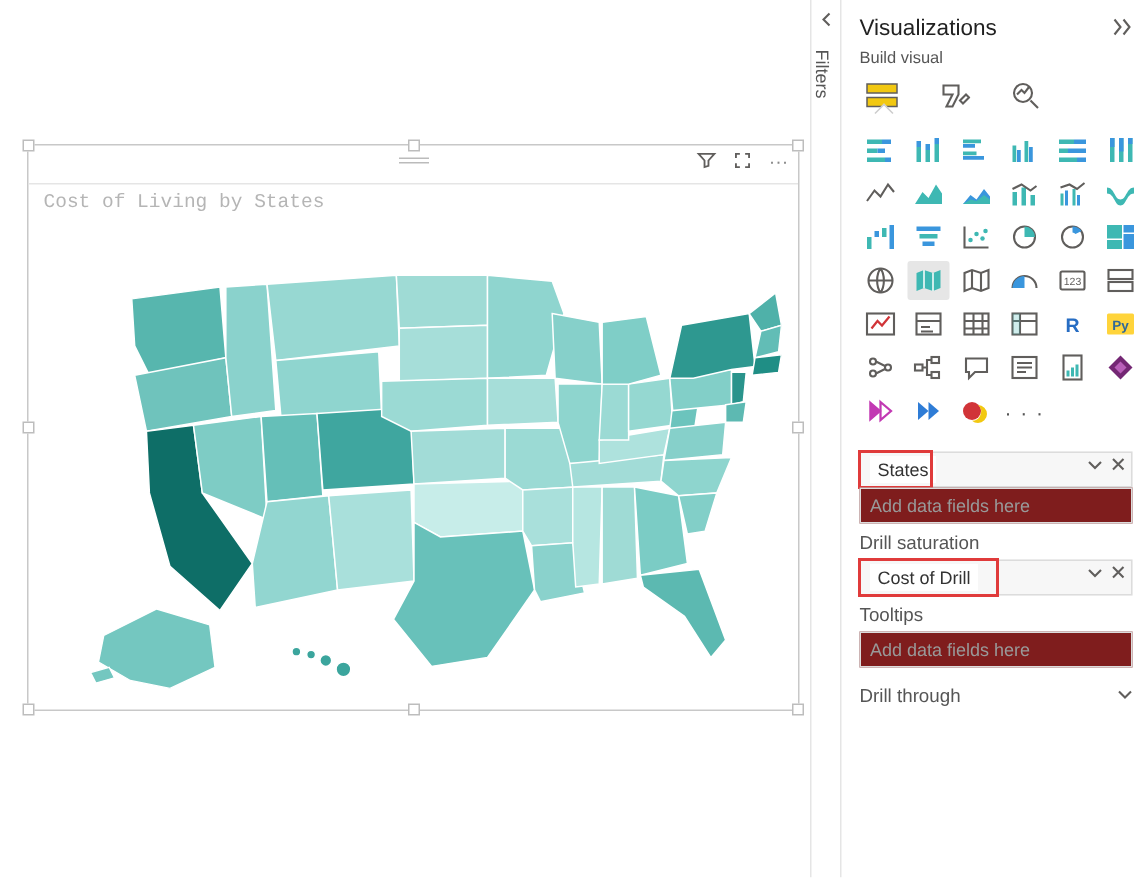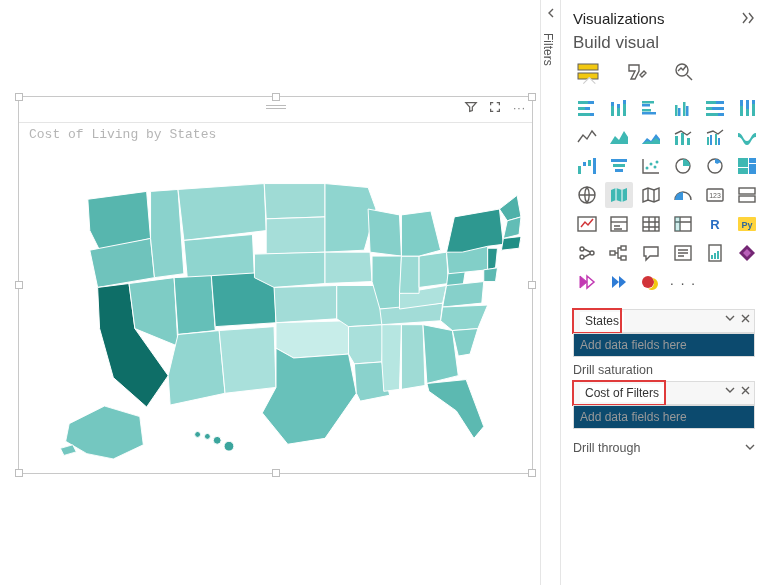--- a/index.html
+++ b/index.html
@@ -21,36 +21,36 @@
   .h-ne { top: -4px; right: -4px; } .h-nw { top: -4px; left: -4px; }
   .h-se { bottom: -4px; right: -4px; } .h-sw { bottom: -4px; left: -4px; }
 
   .filters-rail { position: absolute; left: 540px; top: 0; width: 20px; height: 585px; border-left: 1px solid #e5e5e5; }
   .filters-rail .chev { display: block; text-align: center; padding: 6px 0; color: #666; cursor: pointer; }
   .filters-label-v { writing-mode: vertical-rl; text-orientation: mixed; color: #555; font-size: 12px; padding-top: 6px; text-align: center; }
 
   .panel { position: absolute; left: 560px; top: 0; width: 205px; height: 585px; border-left: 1px solid #e5e5e5; padding: 6px 10px 0 12px; overflow: hidden; }
   .panel-title-row { display:flex; justify-content: space-between; align-items:center; padding: 4px 0 6px 0;}
   .panel-title { font-size: 15px; color: #222; }
-  .panel-sub { color: #555; font-size: 17px; margin-bottom: 4px; }
+  .panel-sub { color: #555; font-size: 11px; margin-bottom: 4px; }
   .tabs { display:flex; gap: 22px; align-items:center; padding: 2px 2px 0 2px; margin-bottom: 4px;}
   .tab { width: 26px; height: 26px; display:flex; align-items:center; justify-content:center; color:#555; cursor:pointer;}
   .tab.active { position: relative; }
   .tab.active::after { content:""; position:absolute; bottom:-6px; left:50%; transform:translateX(-50%); width: 8px; height: 8px; background:#fff; border-left:1px solid #ccc; border-top:1px solid #ccc; rotate:45deg; }
   .tab-build svg rect { fill:#F2C811; stroke:#605E5C;}
   .gallery { display: grid; grid-template-columns: repeat(6, 28px); grid-auto-rows: 26px; gap: 3px 4px; padding: 6px 0 10px 0; }
   .gicon { width: 28px; height: 26px; display:flex; align-items:center; justify-content:center; cursor:pointer; border-radius:2px;}
   .gicon svg { width: 22px; height: 20px; }
   .gicon.selected { background:#e6e6e6; }
   .more-dots { font-size: 14px; color:#555; letter-spacing:1px; padding-top:2px;}
 
   .field-section { margin-top: 4px; }
   .field-label { color:#555; font-size: 12.5px; margin: 6px 0 4px 0; }
   .field-well { height: 24px; border: 1px solid #dcdcdc; background:#f7f7f7; display:flex; align-items:center; padding: 0 6px; font-size:12px; color:#333; position:relative;}
-  .field-well.empty { color:#999; background:#0c4a6e;}
+  .field-well.empty { color:#999; background:#7f1d1d;}
   .field-well .chips { display:flex; align-items:flex-end; }
   .field-well .chip { background:#fff; border:1px solid transparent; padding:1px 4px;}
   .field-well .ctrls { position:absolute; right:4px; top:3px; display:flex; gap:6px; color:#777; }
   .field-well .ctrls span { cursor:pointer; font-size:11px; }
   .redbox { outline: 2px solid #e03b3b; outline-offset: -1px; position:absolute; pointer-events:none;}
   .redbox.r1 { left:-1px; top:-1px; width: 48px; height: 24px; }
   .redbox.r2 { left:-1px; top:-1px; width: 92px; height: 24px; }
 
   .sect-head { display:flex; align-items:flex-end; justify-content:space-between; color:#555; margin-top:12px; font-size:12.5px;}
   .sect-head .chev-d { color:#888; cursor:pointer; }
@@ -544,32 +544,33 @@
     </div>
 
     <div class="field-well empty">
       <span>Add data fields here</span>
     </div>
 
     <div class="field-label">Drill saturation</div>
     <div class="field-well">
       <div class="redbox r2"></div>
       <span class="chips">
-          <span class="chip">Cost of Filters</span>
+          <span class="chip">Cost of Drill</span>
         </span>
       <div class="ctrls">
         <span><svg width="10" height="10" viewBox="0 0 10 10">
               <path class="icon-stroke" d="M1 3l4 4 4-4"></path>
             </svg></span>
         <span><svg width="9" height="9" viewBox="0 0 9 9">
               <path class="icon-stroke" d="M1 1l7 7M8 1L1 8"></path>
             </svg></span>
       </div>
     </div>
 
+    <div class="field-label">Tooltips</div>
     <div class="field-well empty">
       <span>Add data fields here</span>
     </div>
 
     <div class="sect-head">
       <span>Drill through</span>
       <span class="chev-d"><svg width="10" height="10" viewBox="0 0 10 10">
             <path class="icon-stroke" d="M1 3l4 4 4-4"></path>
           </svg></span>
     </div>

